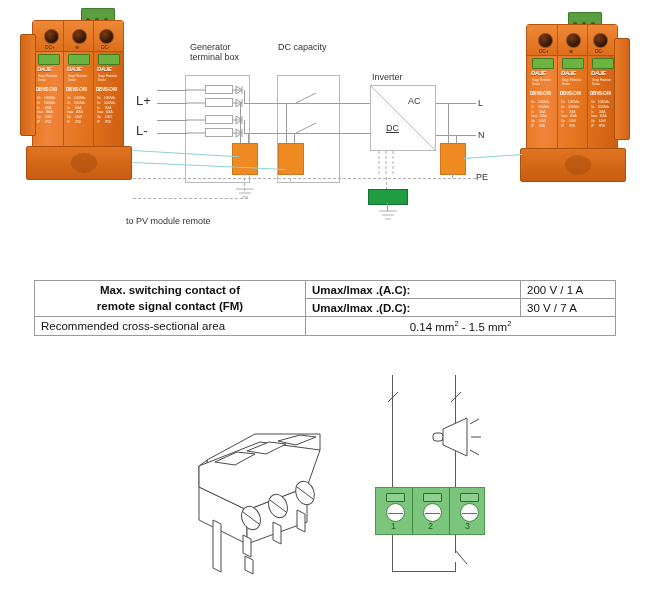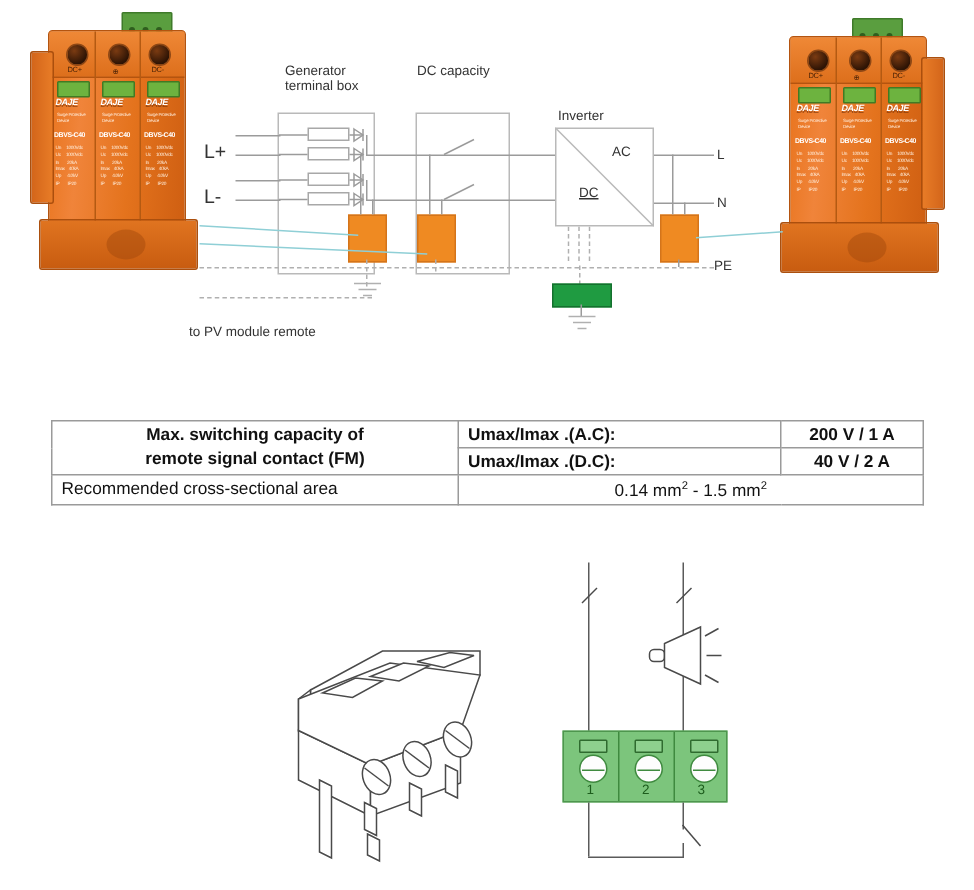--- a/index.html
+++ b/index.html
@@ -191,22 +191,22 @@
   .td-head {
     font-weight: bold;
     text-align: center;
     line-height: 1.35;
   }
   .td-key {
     font-weight: bold;
     text-align: left;
   }
   .td-val {
-    font-weight: bold;
-    text-align: center;
+    font-weight: normal;
+    text-align: left;
   }
   .td-plain {
     text-align: left;
     white-space: nowrap;
   }
   .td-area {
     text-align: center;
   }
   sup { font-size: 7.5px; }
   
@@ -488,28 +488,28 @@
   <div class="lbl" style="left:126px; top:216px;">to PV module remote</div>
 
   <div class="teal" style="left:133px; top:150px; width:106px; transform:rotate(3.4deg);"></div>
   <div class="teal" style="left:133px; top:162px; width:152px; transform:rotate(2.6deg);"></div>
   <div class="teal" style="left:464px; top:158px; width:58px; transform:rotate(-4deg);"></div>
 
   <table class="spec-table" style="left:34px; top:280px; width:582px;">
     <tbody>
         <tr>
       <td class="td-head" rowspan="2" style="width:258px;">
-        <span>Max. switching capacity of</span><br><span>remote signal contact (FM)</span>
+        <span>Max. switching contact of</span><br><span>remote signal contact (FM)</span>
       </td>
       <td class="td-key" style="width:202px;">Umax/Imax .(A.C):</td>
       <td class="td-val">200 V / 1 A</td>
     </tr>
     <tr>
       <td class="td-key">Umax/Imax .(D.C):</td>
-      <td class="td-val">40 V / 2 A</td>
+      <td class="td-val">30 V / 7 A</td>
     </tr>
     <tr>
       <td class="td-plain">Recommended cross-sectional area</td>
       <td class="td-area" colspan="2">
         <span>0.14 mm</span><sup>2</sup><span> -  1.5 mm</span><sup>2</sup>
       </td>
     </tr>
   </tbody>
     </table>
 

